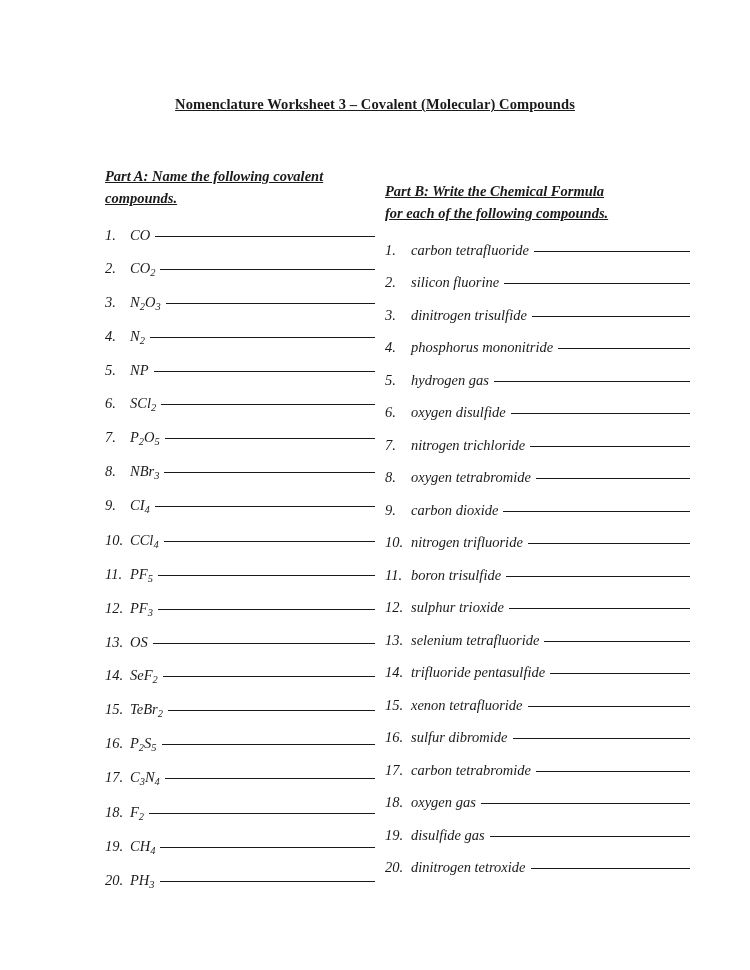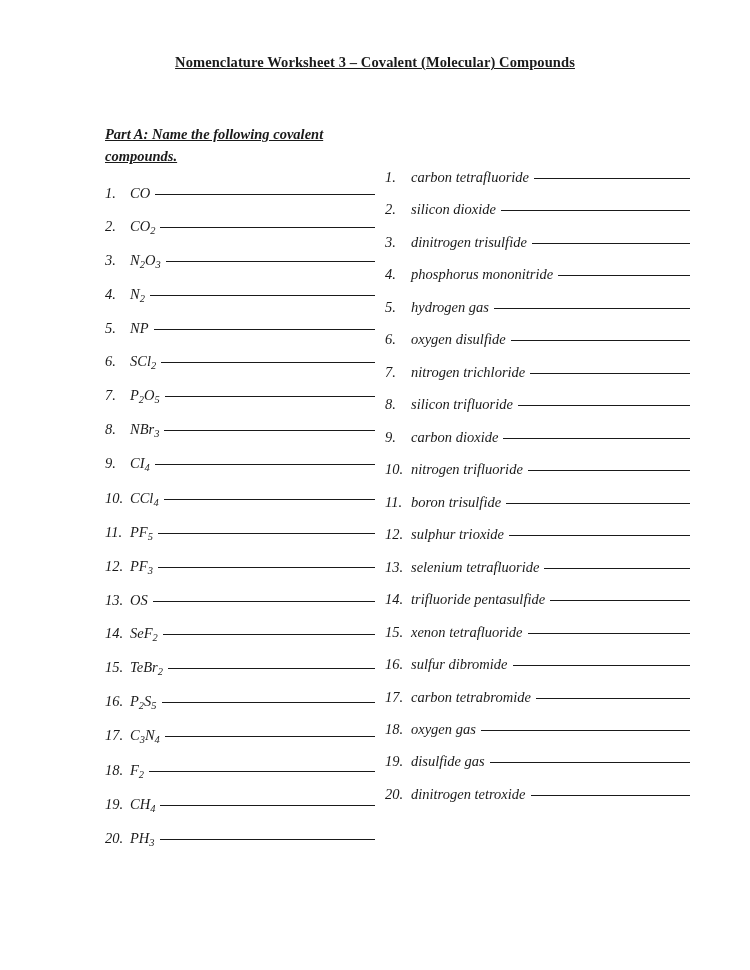--- a/index.html
+++ b/index.html
@@ -12,21 +12,21 @@
     height: 970px;
     font-family: "Liberation Serif", serif;
     color: #1a1a1a;
     position: relative;
     overflow: hidden;
   }
   .page {
     width: 750px;
     height: 970px;
     box-sizing: border-box;
-    padding: 54px 60px 20px 60px;
+    padding: 96px 60px 20px 60px;
     position: relative;
   }
   .doc-title {
     text-align: center;
     font-weight: bold;
     font-size: 14.5px;
     text-decoration: underline;
     letter-spacing: 0.1px;
     margin: 0 0 52px 0;
     font-family: "Liberation Serif", serif;
@@ -210,29 +210,33 @@
           </li>
           <li>
             <span class="num">20.</span>
             <span class="term formula">PH<sub>3</sub></span>
             <span class="rule"></span>
           </li>
         </ol>
     </div>
 
     <div class="col col-right">
+      <div class="section-heading heading-right">
+        <span>Part B: Write the Chemical Formula</span><br>
+        <span>for each of the following compounds.</span>
+      </div>
       <ol class="qlist" id="list-b">
           <li>
             <span class="num-right">1.</span>
             <span class="term">carbon tetrafluoride</span>
             <span class="rule"></span>
           </li>
           <li>
             <span class="num-right">2.</span>
-            <span class="term">silicon dioxide</span>
+            <span class="term">silicon fluorine</span>
             <span class="rule"></span>
           </li>
           <li>
             <span class="num-right">3.</span>
             <span class="term">dinitrogen trisulfide</span>
             <span class="rule"></span>
           </li>
           <li>
             <span class="num-right">4.</span>
             <span class="term">phosphorus mononitride</span>
@@ -248,21 +252,21 @@
             <span class="term">oxygen disulfide</span>
             <span class="rule"></span>
           </li>
           <li>
             <span class="num-right">7.</span>
             <span class="term">nitrogen trichloride</span>
             <span class="rule"></span>
           </li>
           <li>
             <span class="num-right">8.</span>
-            <span class="term">silicon trifluoride</span>
+            <span class="term">oxygen tetrabromide</span>
             <span class="rule"></span>
           </li>
           <li>
             <span class="num-right">9.</span>
             <span class="term">carbon dioxide</span>
             <span class="rule"></span>
           </li>
           <li>
             <span class="num-right">10.</span>
             <span class="term">nitrogen trifluoride</span>

